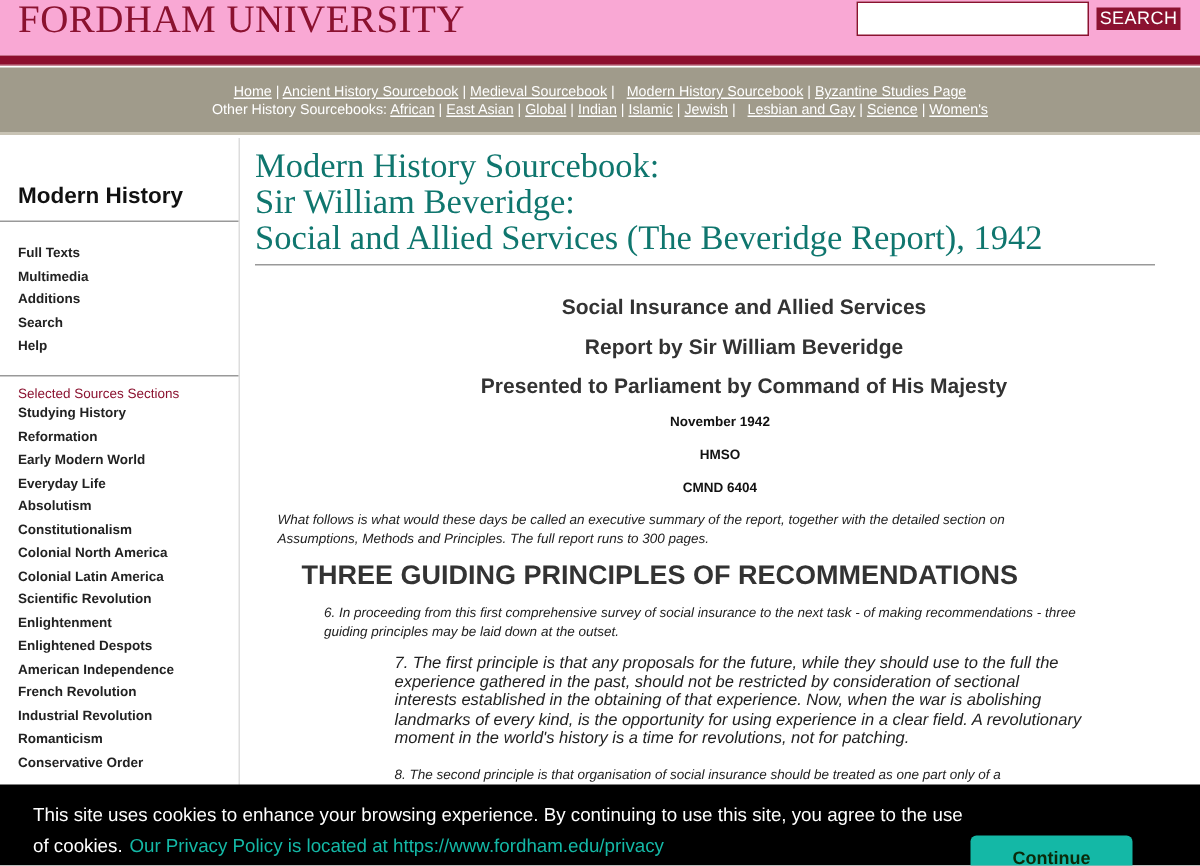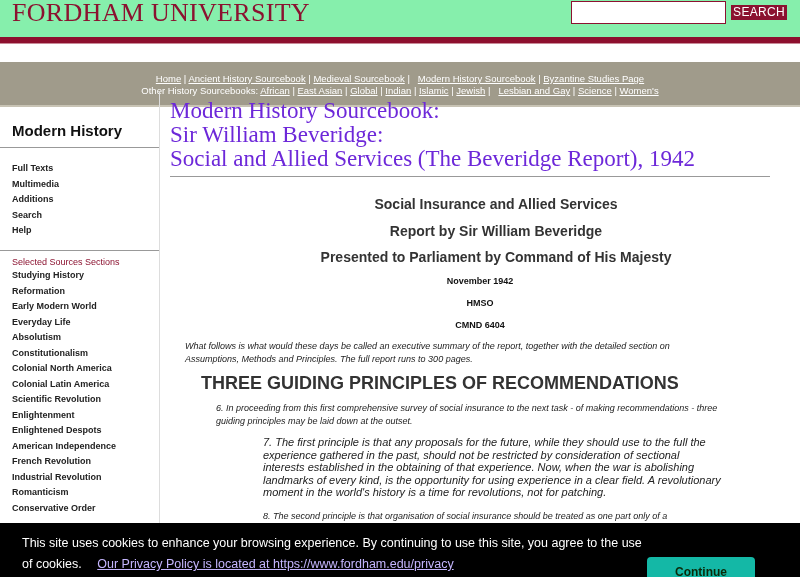--- a/index.html
+++ b/index.html
@@ -1,50 +1,50 @@
 <!DOCTYPE html>
 <html><head>
 <meta charset="utf-8">
 <style>
   * { box-sizing: border-box; margin: 0; padding: 0; }
   html, body { width: 800px; height: 577px; overflow: hidden; background: #fff; }
   body { font-family: "Liberation Sans", sans-serif; color: #222; position: relative; }
 
-  .topbar { position: absolute; left: 0; top: 0; width: 800px; height: 37px; background: #86efac; }
+  .topbar { position: absolute; left: 0; top: 0; width: 800px; height: 37px; background: #f9a8d4; }
   .logo { position: absolute; left: 12px; top: -2px; font-family: "Liberation Serif", serif; font-size: 26px; color: #8b1230; letter-spacing: 0.3px; }
   .search-input { position: absolute; left: 571px; top: 1px; width: 155px; height: 23px; border: 1px solid #8b1230; background: #fff; }
   .search-btn { position: absolute; left: 731px; top: 5px; width: 56px; height: 15px; background: #8b1230; color: #fff; font-size: 12px; line-height: 15px; text-align: center; border: none; letter-spacing: 0.3px; }
 
   .redbar { position: absolute; left: 0; top: 37px; width: 800px; height: 7px; background: #8d0f2e; border-bottom: 1px solid #c98a98; }
-  .navbar { position: absolute; left: 0; top: 62px; width: 800px; height: 45px; background: #a09b8b; border-bottom: 2px solid #c8c3b4; text-align: center; font-size: 9.5px; color: #fff; padding-top: 11px; line-height: 12px; }
+  .navbar { position: absolute; left: 0; top: 45px; width: 800px; height: 45px; background: #a09b8b; border-bottom: 2px solid #c8c3b4; text-align: center; font-size: 9.5px; color: #fff; padding-top: 11px; line-height: 12px; }
   .navbar a { color: #fff; text-decoration: underline; }
   .navbar .sep { color: #fff; }
 
   .sidebar { position: absolute; left: 0; top: 92px; width: 160px; height: 440px; border-right: 1px solid #ddd; }
   .side-title { position: absolute; left: 12px; top: 30px; font-size: 15px; font-weight: bold; color: #111; }
   .side-hr { position: absolute; left: 0; width: 159px; height: 1px; background: #999; }
   .side-list { position: absolute; left: 12px; list-style: none; font-size: 9px; color: #222; }
   .side-list li { height: 15.5px; line-height: 15.5px; font-weight: bold; }
   .side-section { position: absolute; left: 12px; top: 165px; font-size: 9px; color: #8b1230; }
 
   .main { position: absolute; left: 170px; top: 92px; width: 630px; }
-  .title { font-family: "Liberation Serif", serif; font-size: 23px; line-height: 24px; color: #6d28d9; margin-top: 7px; font-weight: normal; }
+  .title { font-family: "Liberation Serif", serif; font-size: 23px; line-height: 24px; color: #0f766e; margin-top: 7px; font-weight: normal; }
   .title-hr { margin-top: 5px; width: 600px; height: 1px; background: #999; }
   .center { text-align: center; color: #333; font-weight: bold; width: 620px; }
   .h3 { font-size: 14px; position: absolute; left: 16px; }
   .small-b { font-size: 9px; position: absolute; left: 0; color: #111; }
   .intro { position: absolute; left: 15px; top: 248px; width: 525px; font-size: 9px; font-style: italic; line-height: 12.5px; color: #222; }
   .h2 { position: absolute; left: 31px; top: 281px; font-size: 18px; font-weight: bold; color: #333; }
   .p6 { position: absolute; left: 46px; top: 310px; width: 520px; font-size: 9px; font-style: italic; line-height: 12.5px; color: #222; }
   .p7 { position: absolute; left: 93px; top: 344px; width: 460px; font-size: 11px; font-style: italic; line-height: 12.5px; color: #222; }
   .p8 { position: absolute; left: 93px; top: 418px; width: 460px; font-size: 9px; font-style: italic; line-height: 12.5px; color: #222; }
 
   .cookie { position: absolute; left: 0; top: 523px; width: 800px; height: 54px; background: #000; color: #fff; }
   .cookie-text { position: absolute; left: 22px; top: 10px; width: 630px; font-size: 12.5px; line-height: 21px; color: #fff; }
-  .cookie-text a { color: #c4b5fd; text-decoration: underline; margin-left: 12px; }
+  .cookie-text a { color: #14b8a6; margin-left: 1px; }
   .continue-btn { position: absolute; left: 647px; top: 34px; width: 108px; height: 31px; background: #14b8a6; border-radius: 4px; color: #0a2a0a; font-weight: bold; font-size: 12px; line-height: 31px; text-align: center; border: none; }
 </style>
 </head>
 <body>
 
 <div class="topbar">
   <div class="logo">FORDHAM UNIVERSITY</div>
   <input class="search-input" type="text" placeholder="" style="">
   <button class="search-btn">SEARCH</button>
 </div>

